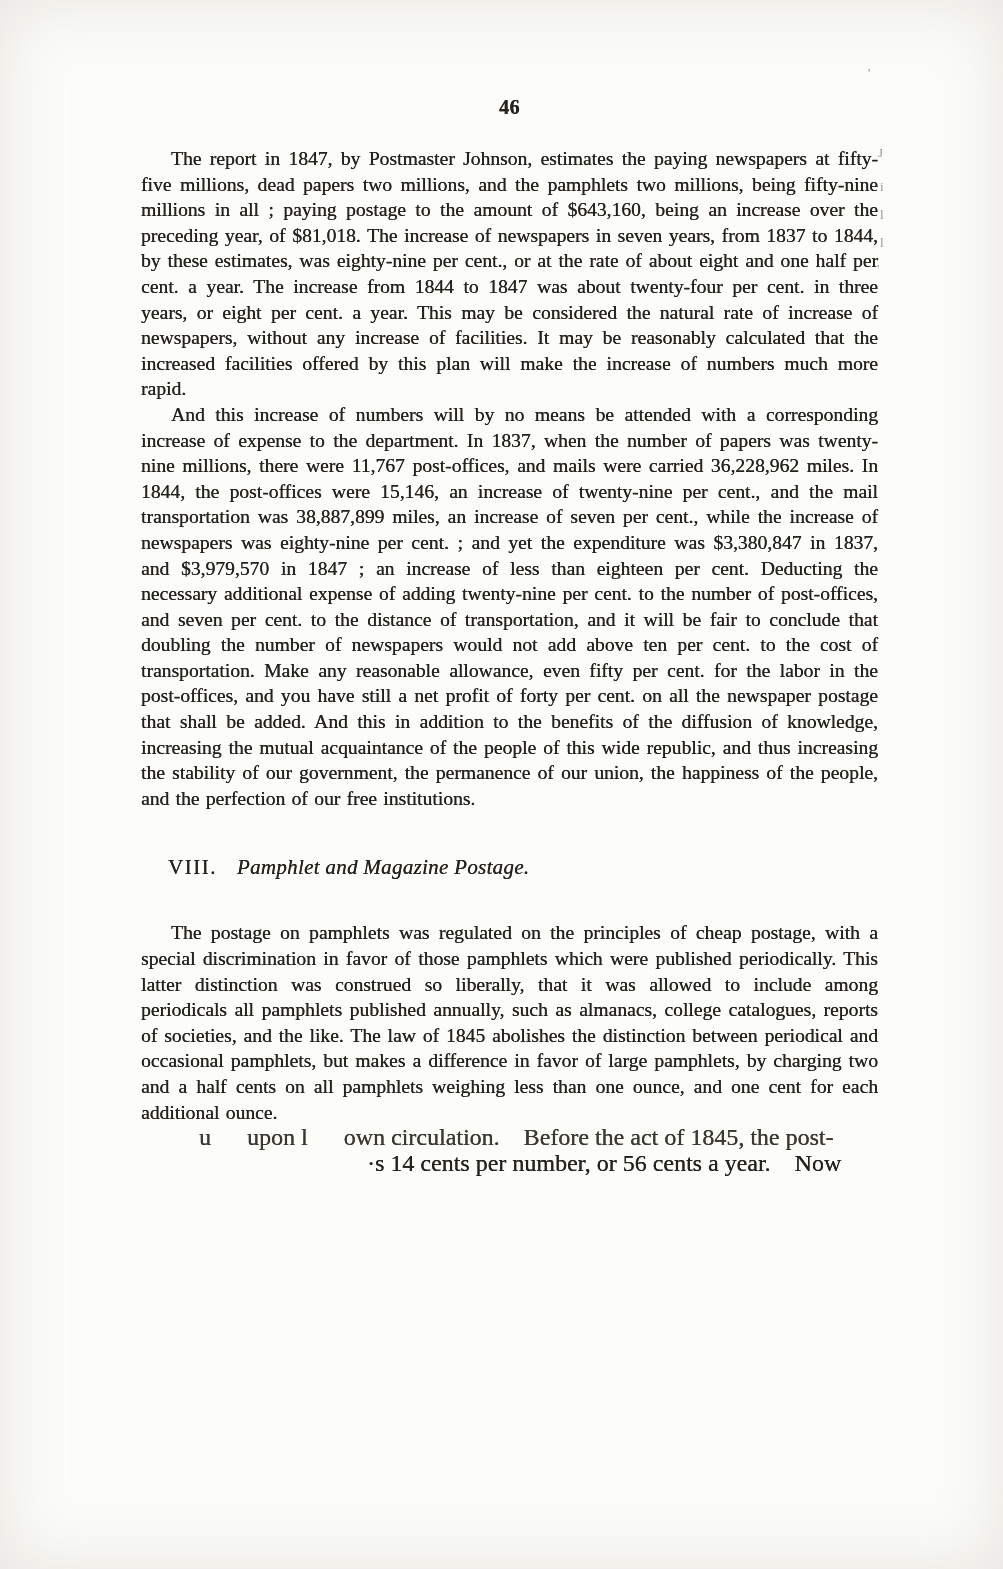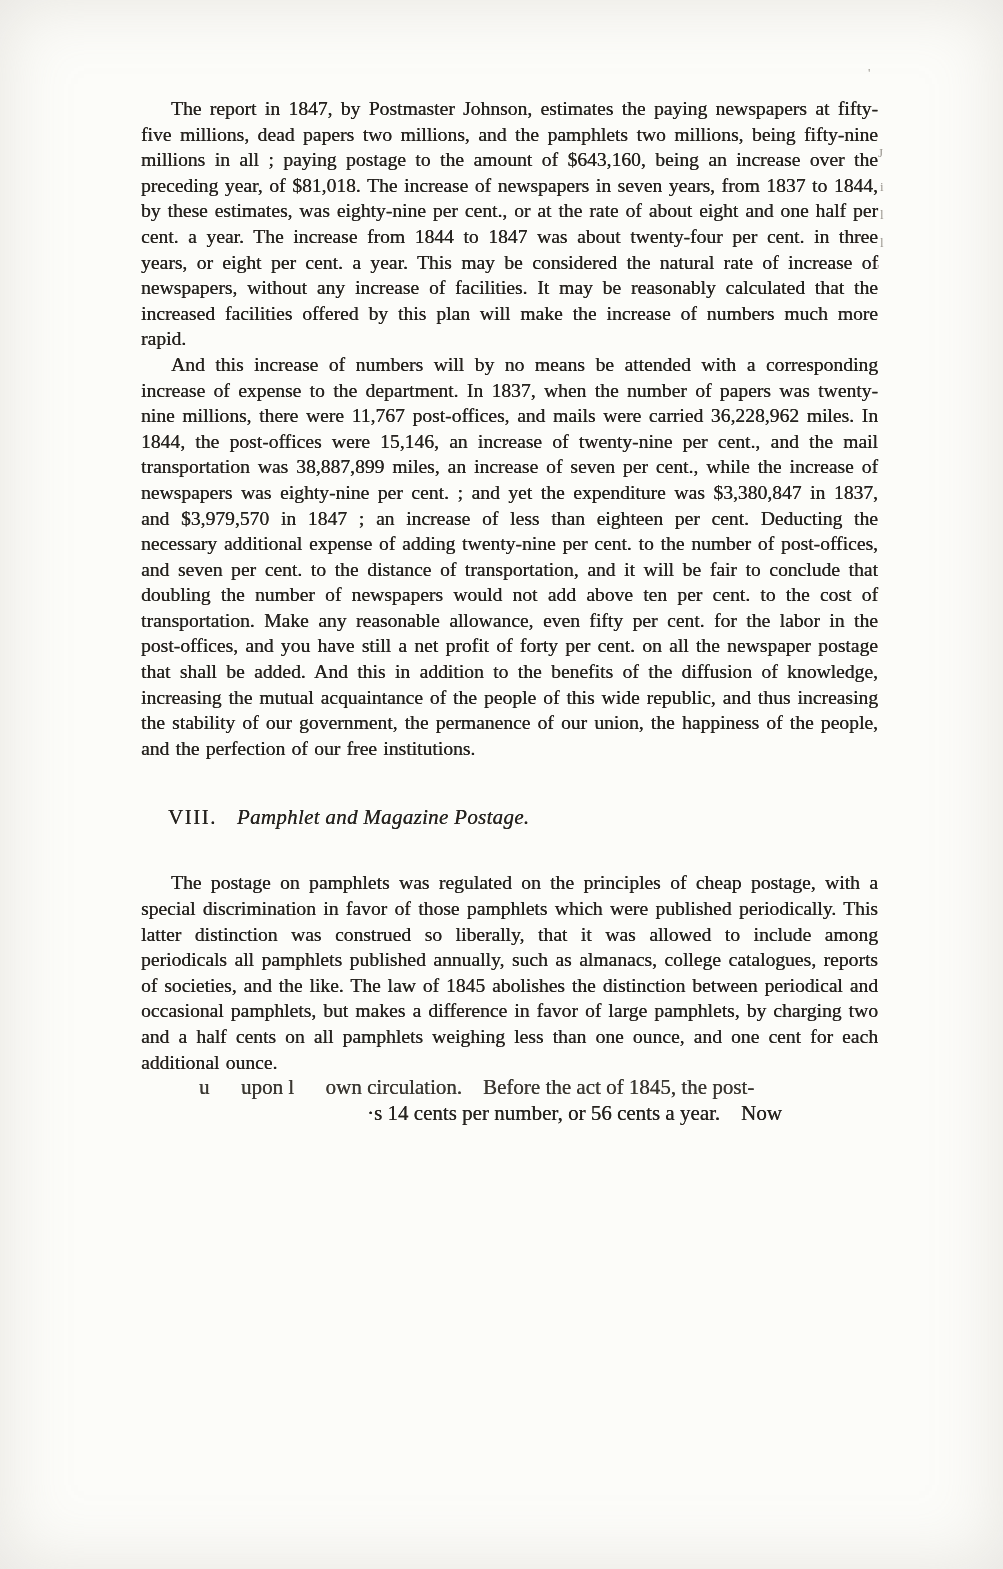--- a/index.html
+++ b/index.html
@@ -51,21 +51,21 @@
     letter-spacing: 1.5px;
     font-style: normal;
   }
   .heading .title {
     font-style: italic;
     letter-spacing: 0.3px;
     margin-left: 20px;
   }
   .faded {
     white-space: pre;
-    font-size: 21px;
+    font-size: 24px;
     line-height: 25.6px;
     text-shadow: 0.2px 0 0 currentColor;
   }
   .faded.f1 { padding-left: 58px; color: #3b3832; }
   .faded.f2 { padding-left: 226px; }
   .faded.f3 { padding-left: 228px; }
   .artifact {
     position: absolute;
     color: rgba(72, 65, 55, 0.55);
     font-size: 13px;
@@ -78,20 +78,21 @@
   .a4 { left: 880px; top: 236px; }
   .a5 { left: 877px; top: 262px; }
 </style>
 </head>
 <body>
 
 <div class="paper-vignette"></div>
 
 <div class="scan-page">
 
+  <div class="page-number">46</div>
 
   <p class="para">The report in 1847, by Postmaster Johnson, estimates the paying newspapers at fifty-five millions, dead papers two millions, and the pamphlets two millions, being fifty-nine millions in all ; paying postage to the amount of $643,160, being an increase over the preceding year, of $81,018.  The increase of newspapers in seven years, from 1837 to 1844, by these estimates, was eighty-nine per cent., or at the rate of about eight and one half per cent. a year.  The increase from 1844 to 1847 was about twenty-four per cent. in three years, or eight per cent. a year.  This may be considered the natural rate of increase of newspapers, without any increase of facilities.  It may be reasonably calculated that the increased facilities offered by this plan will make the increase of numbers much more rapid.</p>
 
   <p class="para">And this increase of numbers will by no means be attended with a corresponding increase of expense to the department.  In 1837, when the number of papers was twenty-nine millions, there were 11,767 post-offices, and mails were carried 36,228,962 miles.  In 1844, the post-offices were 15,146, an increase of twenty-nine per cent., and the mail transportation was 38,887,899 miles, an increase of seven per cent., while the increase of newspapers was eighty-nine per cent. ; and yet the expenditure was $3,380,847 in 1837, and $3,979,570 in 1847 ; an increase of less than eighteen per cent.  Deducting the necessary additional expense of adding twenty-nine per cent. to the number of post-offices, and seven per cent. to the distance of transportation, and it will be fair to conclude that doubling the number of newspapers would not add above ten per cent. to the cost of transportation.  Make any reasonable allowance, even fifty per cent. for the labor in the post-offices, and you have still a net profit of forty per cent. on all the newspaper postage that shall be added.  And this in addition to the benefits of the diffusion of knowledge, increasing the mutual acquaintance of the people of this wide republic, and thus increasing the stability of our government, the permanence of our union, the happiness of the people, and the perfection of our free institutions.</p>
 
   <div class="heading">
     <span class="numeral">VIII.</span><span class="title">Pamphlet and Magazine Postage.</span>
   </div>
 
   <p class="para">The postage on pamphlets was regulated on the principles of cheap postage, with a special discrimination in favor of those pamphlets which were published periodically.  This latter distinction was construed so liberally, that it was allowed to include among periodicals all pamphlets published annually, such as almanacs, college catalogues, reports of societies, and the like.  The law of 1845 abolishes the distinction between periodical and occasional pamphlets, but makes a difference in favor of large pamphlets, by charging two and a half cents on all pamphlets weighing less than one ounce, and one cent for each additional ounce.</p>

